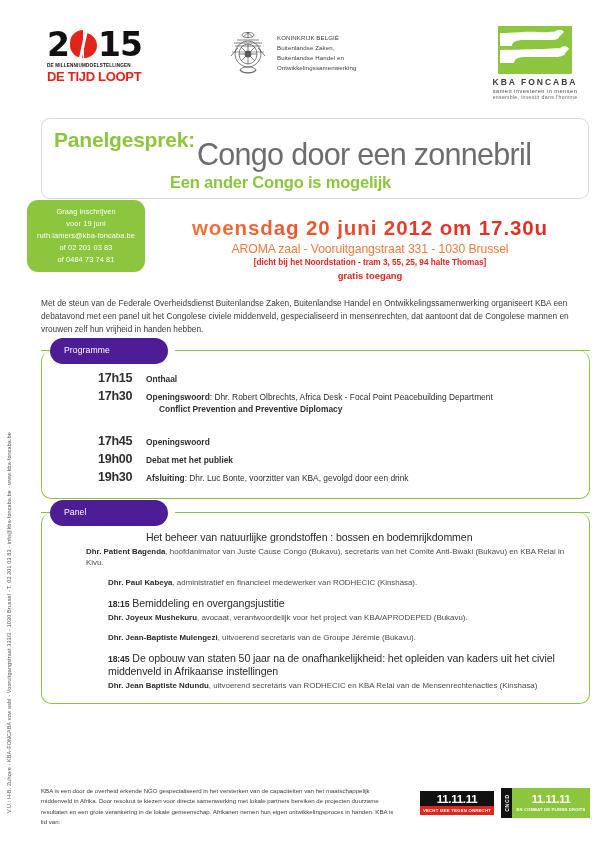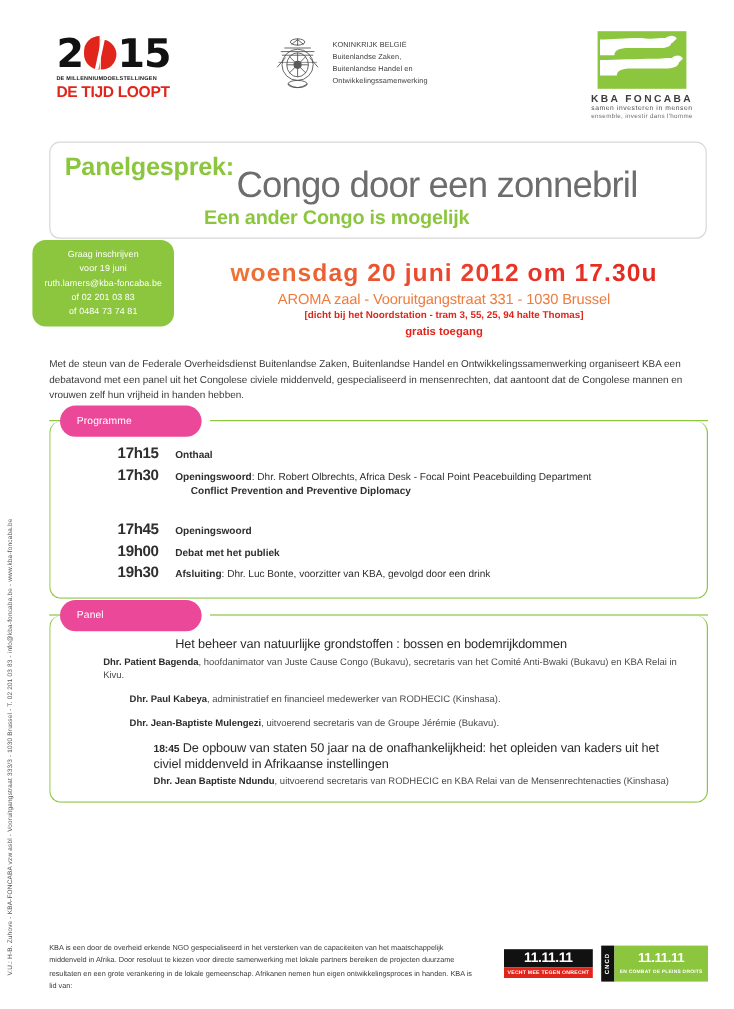--- a/index.html
+++ b/index.html
@@ -93,39 +93,39 @@
   .sec-box {
     border: 1.4px solid #8cc63e; border-radius: 10px;
     border-top: none; position: relative;
   }
   .sec-top { display: flex; align-items: center; height: 1px; }
   .sec-top .stub { width: 16px; height: 1.4px; background: #8cc63e; }
   .sec-top .gap { flex: 0 0 118px; }
   .sec-top .rest { flex: 1; height: 1.4px; background: #8cc63e; }
   .sec-pill {
     position: absolute; left: 8px; top: -13px; width: 118px; height: 26px;
-    background: #ec4899; border-radius: 13px; color: #fff;
+    background: #4c1d95; border-radius: 13px; color: #fff;
     font-size: 8.6px; padding: 7px 0 0 14px; letter-spacing: .1px;
   }
   .sec-body { padding: 20px 14px 11px 56px; }
 
   #programme { top: 350px; }
   #panel { top: 512px; }
   #panel .sec-body { padding: 18px 16px 12px 66px; }
 
   
   .prow { display: flex; align-items: baseline; margin-bottom: 3.5px; }
   .ptime { font-size: 12.6px; font-weight: bold; color: #2f2f2f; width: 48px; flex: none; letter-spacing: -.3px; }
   .ptext { font-size: 8.4px; font-weight: bold; color: #2f2f2f; line-height: 1.45; }
   .ptext .norm { font-weight: normal; }
   .pcont { font-size: 8.4px; font-weight: bold; color: #2f2f2f; margin-left: 61px; margin-top: -2px; margin-bottom: 20px; }
 
   
   .pan-item { margin-bottom: 9px; }
-  .pan-item:last-child { margin-bottom: 0; margin-left: 20px; }
+  .pan-item:last-child { margin-bottom: 0; }
   .pan-title { font-size: 10.6px; color: #2b2b2b; line-height: 1.24; letter-spacing: -.1px; }
   .pan-title .tm { font-size: 8.6px; font-weight: bold; }
   .pan-desc { font-size: 7.9px; color: #4a4a4a; line-height: 1.42; margin-top: 1.5px; }
   .pan-desc b { color: #2b2b2b; }
   #panel .pan-item:first-child .pan-title { padding-left: 38px; }
   #panel .pan-item:first-child .pan-desc { margin-left: -22px; }
 
   
   .footer { position: absolute; left: 41px; top: 786px; width: 549px; display: flex; gap: 22px; align-items: flex-start; }
   .foot-text { width: 385px; font-size: 6.1px; line-height: 1.72; color: #3a3a3a; }
@@ -273,20 +273,24 @@
       <div class="sec-pill">Panel</div>
       <div class="sec-body" id="panel-body">
           <div class="pan-item">
             <div class="pan-title">Het beheer van natuurlijke grondstoffen : bossen en bodemrijkdommen</div>
             <div class="pan-desc"><b>Dhr. Patient Bagenda</b>, hoofdanimator van Juste Cause Congo (Bukavu), secretaris van het Comité Anti-Bwaki (Bukavu) en KBA Relai in Kivu.</div>
           </div>
           <div class="pan-item">
             <div class="pan-desc"><b>Dhr. Paul Kabeya</b>, administratief en financieel medewerker van RODHECIC (Kinshasa).</div>
           </div>
           <div class="pan-item">
+            <div class="pan-title"><span class="tm">18:15</span> Bemiddeling en overgangsjustitie</div>
+            <div class="pan-desc"><b>Dhr. Joyeux Mushekuru</b>, avocaat, verantwoordelijk voor het project van KBA/APRODEPED (Bukavu).</div>
+          </div>
+          <div class="pan-item">
             <div class="pan-desc"><b>Dhr. Jean-Baptiste Mulengezi</b>, uitvoerend secretaris van de Groupe Jérémie (Bukavu).</div>
           </div>
           <div class="pan-item">
             <div class="pan-title"><span class="tm">18:45</span> De opbouw van staten 50 jaar na de onafhankelijkheid: het opleiden van kaders uit het civiel middenveld in Afrikaanse instellingen</div>
             <div class="pan-desc"><b>Dhr. Jean Baptiste Ndundu</b>, uitvoerend secretaris van RODHECIC en KBA Relai van de Mensenrechtenacties (Kinshasa)</div>
           </div>
         </div>
     </div>
   </div>
 

